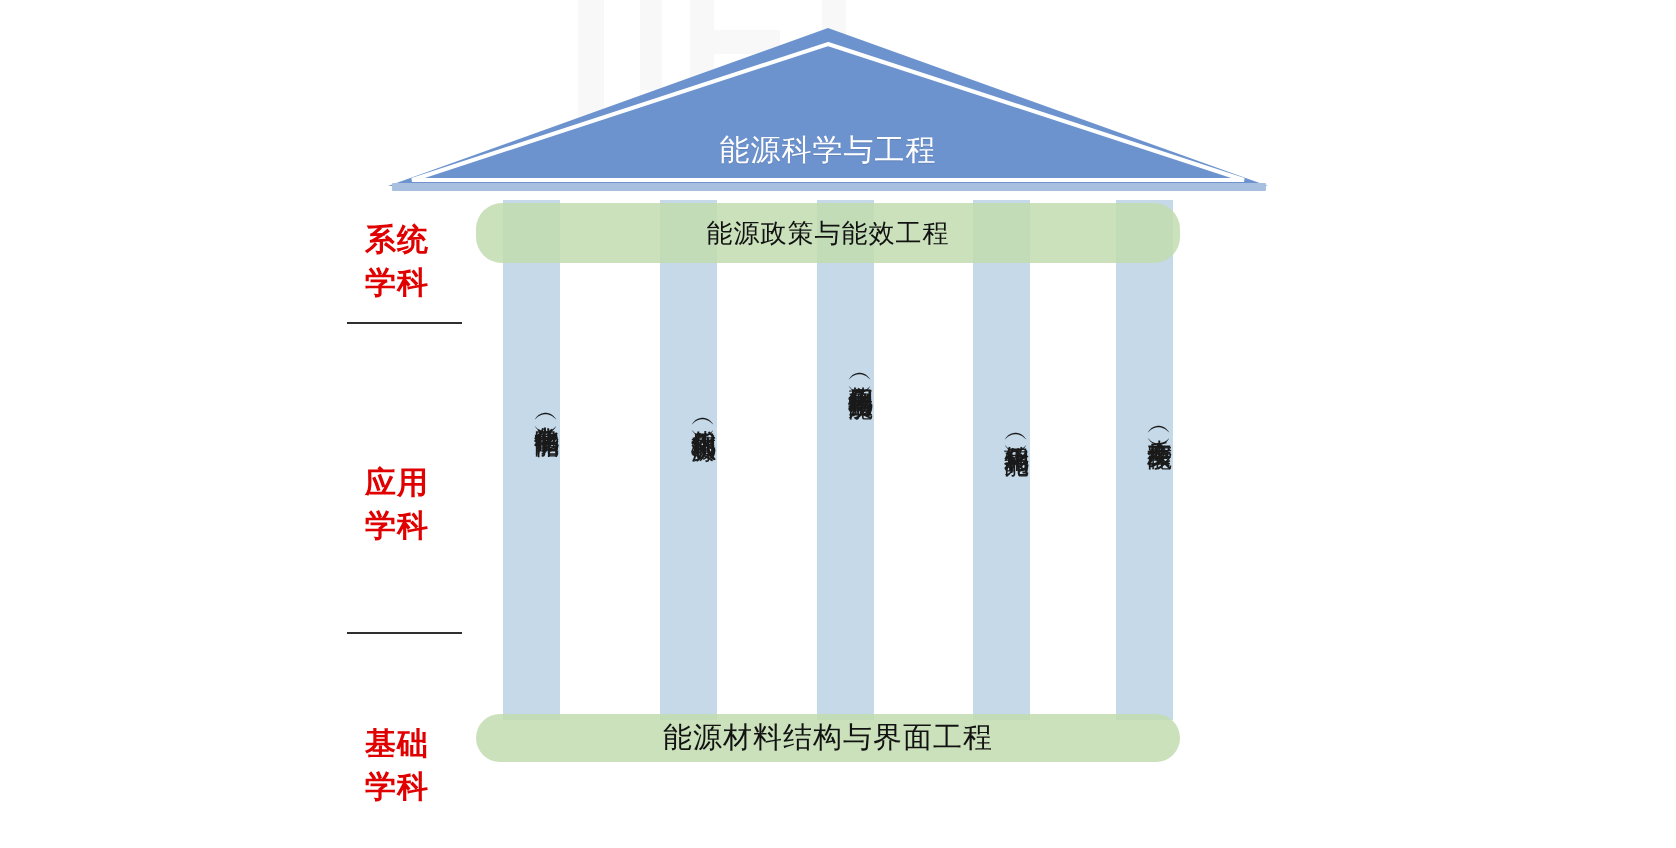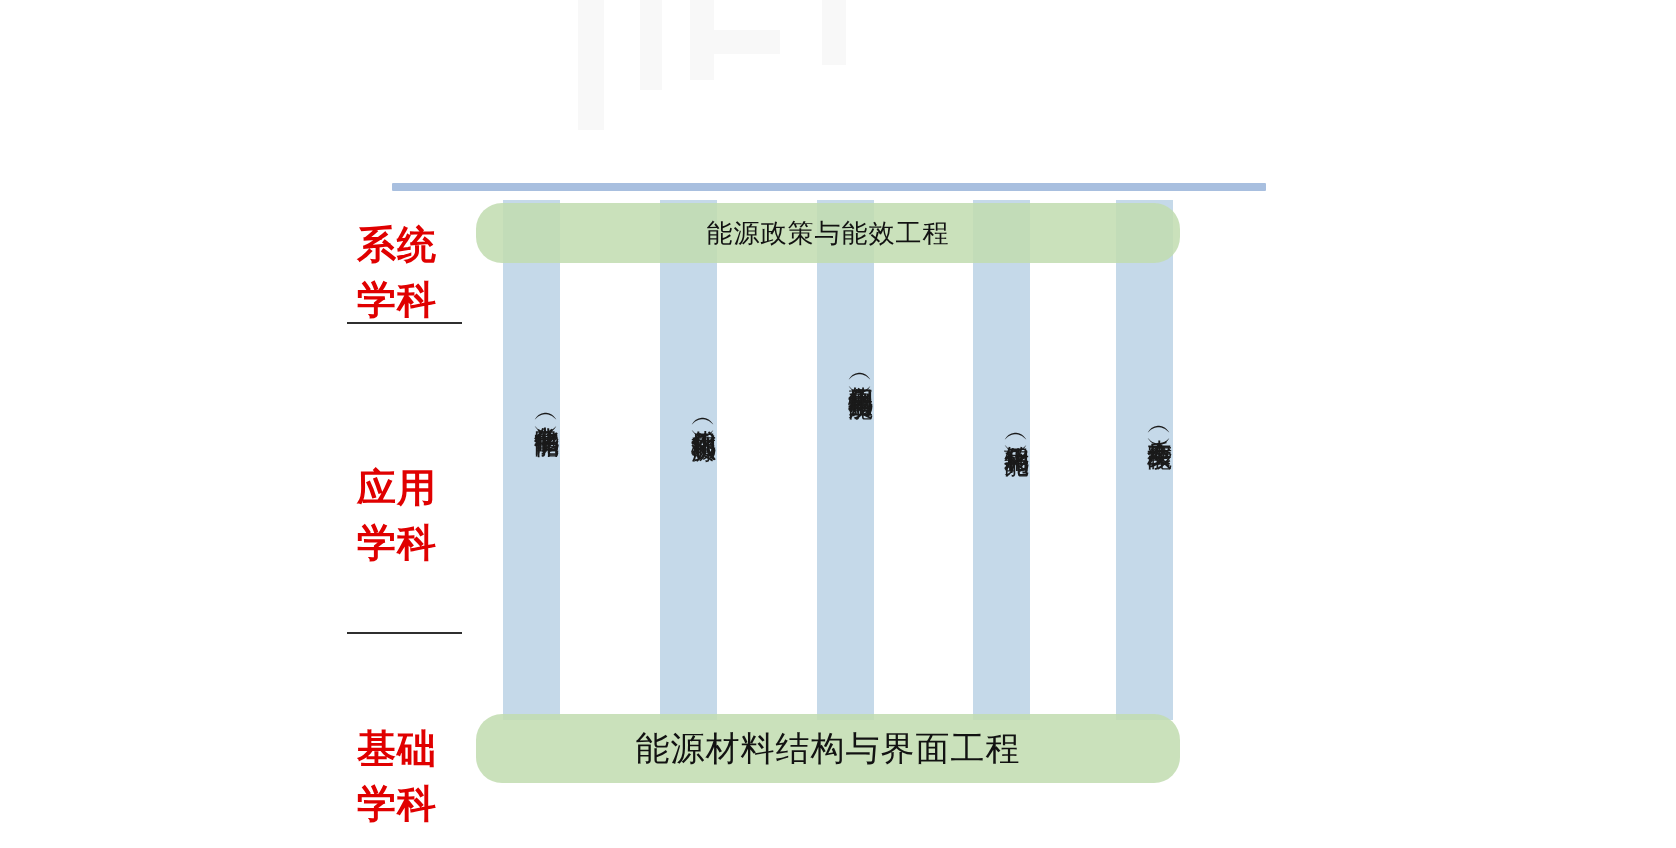--- a/index.html
+++ b/index.html
@@ -118,29 +118,29 @@
     display: flex;
     align-items: center;
     justify-content: center;
     color: #121212;
     font-size: 26px;
     letter-spacing: 1px;
     white-space: nowrap;
   }
   .gbar-1 { top: 203px; height: 60px; }
   .gbar-2 { top: 265px; height: 60px; }
-  .gbar-3 { top: 714px; height: 69px; font-size: 34px; }
+  .gbar-3 { top: 714px; height: 48px; font-size: 29px; }
 
   
   .side-label {
     position: absolute;
     width: 110px;
     text-align: center;
     color: #e00000;
-    font-size: 39px;
+    font-size: 31px;
     font-weight: bold;
     line-height: 1.4;
     letter-spacing: 1px;
   }
   .side-1 { left: 342px; top: 218px; }
   .side-2 { left: 342px; top: 461px; }
   .side-3 { left: 342px; top: 678px; margin-top: 44px; }
   .side-label .ln { display: block; }
 
   .divider {
@@ -160,20 +160,27 @@
 
   <div class="watermark">
     <div class="wm-bar" style="left:18px;  top:10px;  width:26px; height:150px;"></div>
     <div class="wm-bar" style="left:80px;  top:0px;   width:22px; height:120px;"></div>
 
     <div class="wm-bar" style="left:130px; top:60px;  width:90px; height:24px;"></div>
     <div class="wm-bar" style="left:130px; top:0px;   width:24px; height:110px;"></div>
     <div class="wm-bar" style="left:262px; top:0px;   width:24px; height:95px;"></div>
   </div>
 
+  <div class="pediment">
+    <svg width="880" height="162" viewBox="0 0 880 162" xmlns="http://www.w3.org/2000/svg">
+      <polygon points="440,0 880,158 0,158" fill="#6d93ce"></polygon>
+      <polygon points="440,16 856,152 24,152" fill="none" stroke="#ffffff" stroke-width="4"></polygon>
+    </svg>
+    <div class="pediment-title">能源科学与工程</div>
+  </div>
   <div class="roof-base"></div>
 
   <div class="columns">
     <div class="column col-0"></div>
     <div class="column col-1"></div>
     <div class="column col-2"></div>
     <div class="column col-3"></div>
     <div class="column col-4"></div>
 
     <div class="column-label col-0 lbl-0">（电化学储能）能储</div>

